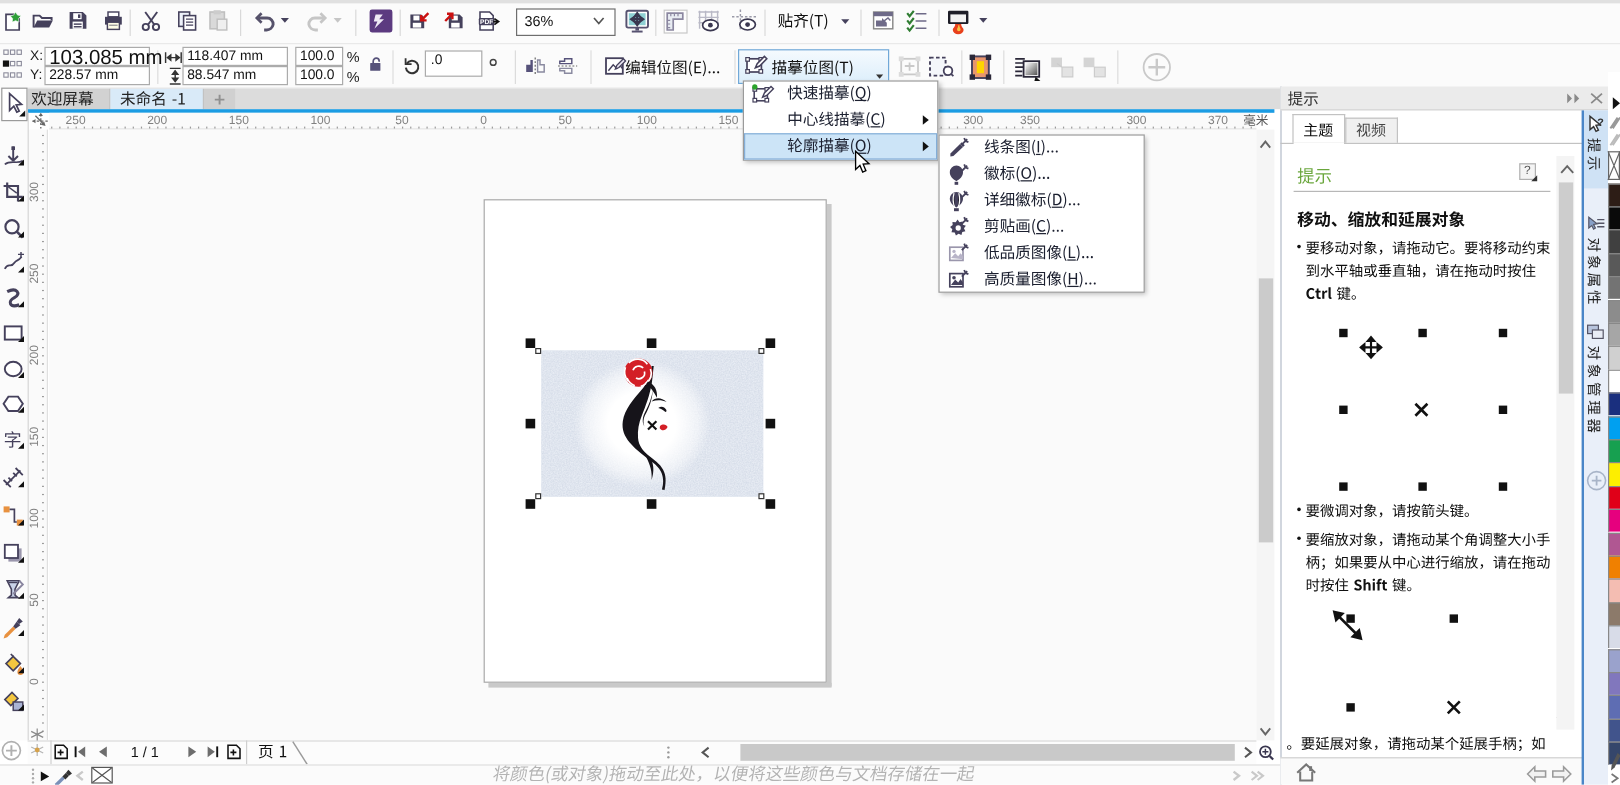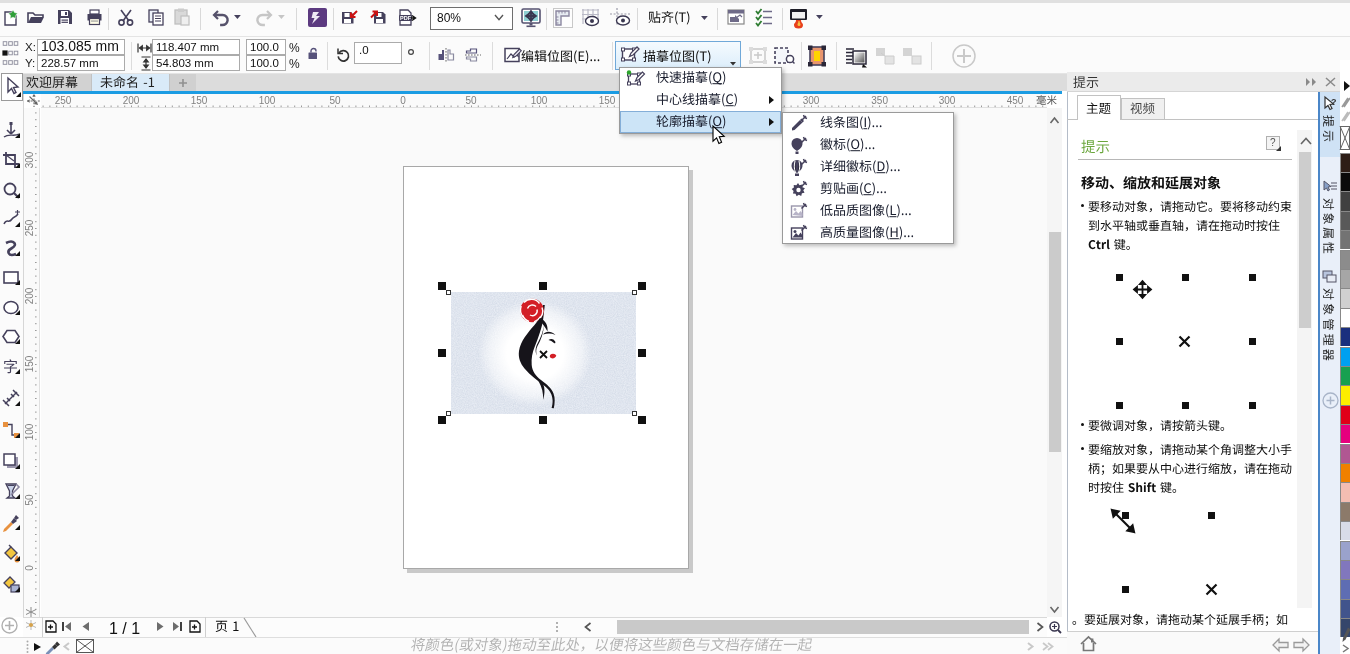--- a/index.html
+++ b/index.html
@@ -87,21 +87,21 @@
     <rect x="6" y="10" width="7" height="4" fill="#fff"></rect>
     <path d="M1 8.5 l6-6 M7 7 V2.5 H2.5" stroke="#cc1111" stroke-width="2" fill="none"></path>
   </svg>
 <svg class="i" style="left:398px;top:9px" width="19" height="17">
     <path d="M2 1 h8 l3 3 v12 h-11z" fill="#fff" stroke="#45415c" stroke-width="1.3"></path>
     <rect x="1" y="6" width="13" height="6" rx="1" fill="#45415c"></rect>
     <text x="2" y="11" font-family="Liberation Sans" font-size="5.5" fill="#fff" font-weight="bold">PDF</text>
     <path d="M13 9 h4 m-3 -2.5 l3.5 2.5 -3.5 2.5" stroke="#111" stroke-width="1.4" fill="none"></path>
   </svg>
 <div style="position:absolute;left:430px;top:7px;width:83px;height:23px;background:#fff;border:1px solid #6e6e6e"></div>
-<div class="lab" style="left:437px;top:11px;font-size:12px;color:#111">80%</div>
+<div class="lab" style="left:437px;top:11px;font-size:12px;color:#111">36%</div>
 <svg class="i" style="left:494px;top:14px" width="10" height="7">
     <path d="M1 1 L5 5.6 L9 1" fill="none" stroke="#555" stroke-width="1.4"></path>
   </svg>
 <svg class="i" style="left:521px;top:8px" width="20" height="20">
     <rect x="1" y="1" width="18" height="14" rx="1.5" fill="#fff" stroke="#565270" stroke-width="1.6"></rect>
     <rect x="3" y="3" width="14" height="10" fill="#8fd0d4"></rect>
     <g stroke="#3a3750" stroke-width="1.8" fill="#3a3750">
       <path d="M10 4.2 v7.6 M6.2 8 h7.6"></path>
       <path d="M10 3 l-1.8 2.5 h3.6z"></path>
       <path d="M10 13 l-1.8 -2.5 h3.6z"></path>
@@ -182,39 +182,39 @@
     <rect x="6.7" y="11.2" width="3.6" height="3.6" fill="none" stroke="#8a8a9a" stroke-width="0.9"></rect>
     <rect x="12.2" y="11.2" width="3.6" height="3.6" fill="none" stroke="#8a8a9a" stroke-width="0.9"></rect>
     <rect x="1.2" y="20.7" width="3.6" height="3.6" fill="none" stroke="#8a8a9a" stroke-width="0.9"></rect>
     <rect x="6.7" y="20.7" width="3.6" height="3.6" fill="none" stroke="#8a8a9a" stroke-width="0.9"></rect>
     <rect x="12.2" y="20.7" width="3.6" height="3.6" fill="none" stroke="#8a8a9a" stroke-width="0.9"></rect>
   </svg>
 <div style="position:absolute;left:131px;top:42px;width:1px;height:28px;background:#dcdcdc"></div>
 <div class="lab" style="left:25px;top:41px;font-size:11.5px">X:</div>
 <div class="lab" style="left:25px;top:57px;font-size:11.5px">Y:</div>
 <div style="position:absolute;left:37px;top:39px;width:88px;height:16px;background:#fff;border:1px solid #ababab"></div>
-<div class="lab" style="left:41px;top:38px;font-size:14px;color:#111">103.085 mm</div>
+<div class="lab" style="left:41px;top:38px;font-size:17px;color:#111">103.085 mm</div>
 <div style="position:absolute;left:37px;top:55px;width:88px;height:16px;background:#fff;border:1px solid #ababab"></div>
 <div class="lab" style="left:41px;top:57px;font-size:11.5px;color:#111">228.57 mm</div>
 <svg class="i" style="left:137px;top:43px" width="15" height="10">
     <g stroke="#333" stroke-width="1.2" fill="#333">
       <path d="M1 0.5 v9 M14 0.5 v9 M2.5 5 h10"></path>
       <path d="M2.5 5 l2.8-2.2 v4.4z M12.5 5 l-2.8-2.2 v4.4z"></path>
     </g>
   </svg>
 <svg class="i" style="left:141px;top:56px" width="10" height="15">
     <g stroke="#333" stroke-width="1.2" fill="#333">
       <path d="M0.5 1 h9 M0.5 14 h9 M5 3 v9"></path>
       <path d="M5 3 l-2.2 2.8 h4.4z M5 12 l-2.2-2.8 h4.4z"></path>
     </g>
   </svg>
 <div style="position:absolute;left:152px;top:39px;width:88px;height:16px;background:#fff;border:1px solid #ababab"></div>
 <div class="lab" style="left:156px;top:41px;font-size:11.5px;color:#111">118.407 mm</div>
 <div style="position:absolute;left:152px;top:55px;width:88px;height:16px;background:#fff;border:1px solid #ababab"></div>
-<div class="lab" style="left:156px;top:57px;font-size:11.5px;color:#111">54.803 mm</div>
+<div class="lab" style="left:156px;top:57px;font-size:11.5px;color:#111">88.547 mm</div>
 <div style="position:absolute;left:246px;top:39px;width:40px;height:16px;background:#fff;border:1px solid #ababab"></div>
 <div class="lab" style="left:250px;top:41px;font-size:11.5px;color:#111">100.0</div>
 <div style="position:absolute;left:246px;top:55px;width:40px;height:16px;background:#fff;border:1px solid #ababab"></div>
 <div class="lab" style="left:250px;top:57px;font-size:11.5px;color:#111">100.0</div>
 <div class="lab" style="left:289px;top:41px;font-size:12px">%</div>
 <div class="lab" style="left:289px;top:57px;font-size:12px">%</div>
 <svg class="i" style="left:308px;top:47px" width="11" height="13">
     <rect x="0.5" y="5.5" width="8.5" height="6.5" rx="0.5" fill="#56527a"></rect>
     <path d="M3 5.5 V4 a2.5 2.5 0 0 1 5 0 V4.5" fill="none" stroke="#56527a" stroke-width="1.4"></path>
   </svg>
@@ -510,23 +510,23 @@
 <div class="lab" style="left:159.0px;top:95px;width:80px;text-align:center;font-size:10px;color:#808080">150</div>
 <div class="lab" style="left:227.0px;top:95px;width:80px;text-align:center;font-size:10px;color:#808080">100</div>
 <div class="lab" style="left:295.0px;top:95px;width:80px;text-align:center;font-size:10px;color:#808080">50</div>
 <div class="lab" style="left:363.0px;top:95px;width:80px;text-align:center;font-size:10px;color:#808080">0</div>
 <div class="lab" style="left:431.0px;top:95px;width:80px;text-align:center;font-size:10px;color:#808080">50</div>
 <div class="lab" style="left:499.0px;top:95px;width:80px;text-align:center;font-size:10px;color:#808080">100</div>
 <div class="lab" style="left:567.0px;top:95px;width:80px;text-align:center;font-size:10px;color:#808080">150</div>
 <div class="lab" style="left:635.0px;top:95px;width:80px;text-align:center;font-size:10px;color:#808080">200</div>
 <div class="lab" style="left:703.0px;top:95px;width:80px;text-align:center;font-size:10px;color:#808080">250</div>
 <div class="lab" style="left:771.0px;top:95px;width:80px;text-align:center;font-size:10px;color:#808080">300</div>
-<div class="lab" style="left:808px;top:95px;width:80px;text-align:right;font-size:10px;color:#808080">350</div>
+<div class="lab" style="left:850px;top:95px;width:80px;text-align:left;font-size:10px;color:#808080">350</div>
 <div class="lab" style="left:907.0px;top:95px;width:80px;text-align:center;font-size:10px;color:#808080">300</div>
-<div class="lab" style="left:975.0px;top:95px;width:80px;text-align:center;font-size:10px;color:#808080">450</div>
+<div class="lab" style="left:975.0px;top:95px;width:80px;text-align:center;font-size:10px;color:#808080">370</div>
 <svg class="t" style="left:1036px;top:104px">
     <g transform="scale(0.0105)" fill="#555">
       <use href="#u6beb" x="0"></use>
       <use href="#u7c73" x="1000"></use>
     </g>
   </svg>
 <svg class="i" style="left:26px;top:94px" width="16" height="14">
     <g stroke="#666" stroke-width="1.1" fill="none" stroke-dasharray="2 1.6">
       <path d="M8 1 v12 M1 7 h13"></path>
     </g>
@@ -833,21 +833,21 @@
     <path d="M1 1 h7 l3 3 v8 h-10z" fill="none" stroke="#111" stroke-width="1.3"></path>
     <path d="M5.5 4.5 v5 M3 7 h5" stroke="#111" stroke-width="1.3"></path>
   </svg>
 <svg class="i" style="left:61px;top:621px" width="11" height="11">
     <path d="M2 1 v9" stroke="#111" stroke-width="1.6"></path>
     <path d="M10 1 v9 l-6 -4.5z" fill="#6d6d6d"></path>
   </svg>
 <svg class="i" style="left:80px;top:621px" width="10" height="11">
     <path d="M9 1 v9 l-6.5 -4.5z" fill="#6d6d6d"></path>
   </svg>
-<div class="lab" style="left:109px;top:620px;font-size:16px;color:#111">1 / 1</div>
+<div class="lab" style="left:109px;top:620px;font-size:12px;color:#111">1 / 1</div>
 <svg class="i" style="left:156px;top:621px" width="10" height="11">
     <path d="M1 1 v9 l6.5 -4.5z" fill="#6d6d6d"></path>
   </svg>
 <svg class="i" style="left:172px;top:621px" width="11" height="11">
     <path d="M9 1 v9" stroke="#111" stroke-width="1.6"></path>
     <path d="M1 1 v9 l6 -4.5z" fill="#6d6d6d"></path>
   </svg>
 <svg class="i" style="left:189px;top:620px" width="12" height="13">
     <path d="M1 1 h7 l3 3 v8 h-10z" fill="none" stroke="#111" stroke-width="1.3"></path>
     <path d="M5.5 4.5 v5 M3 7 h5" stroke="#111" stroke-width="1.3"></path>

